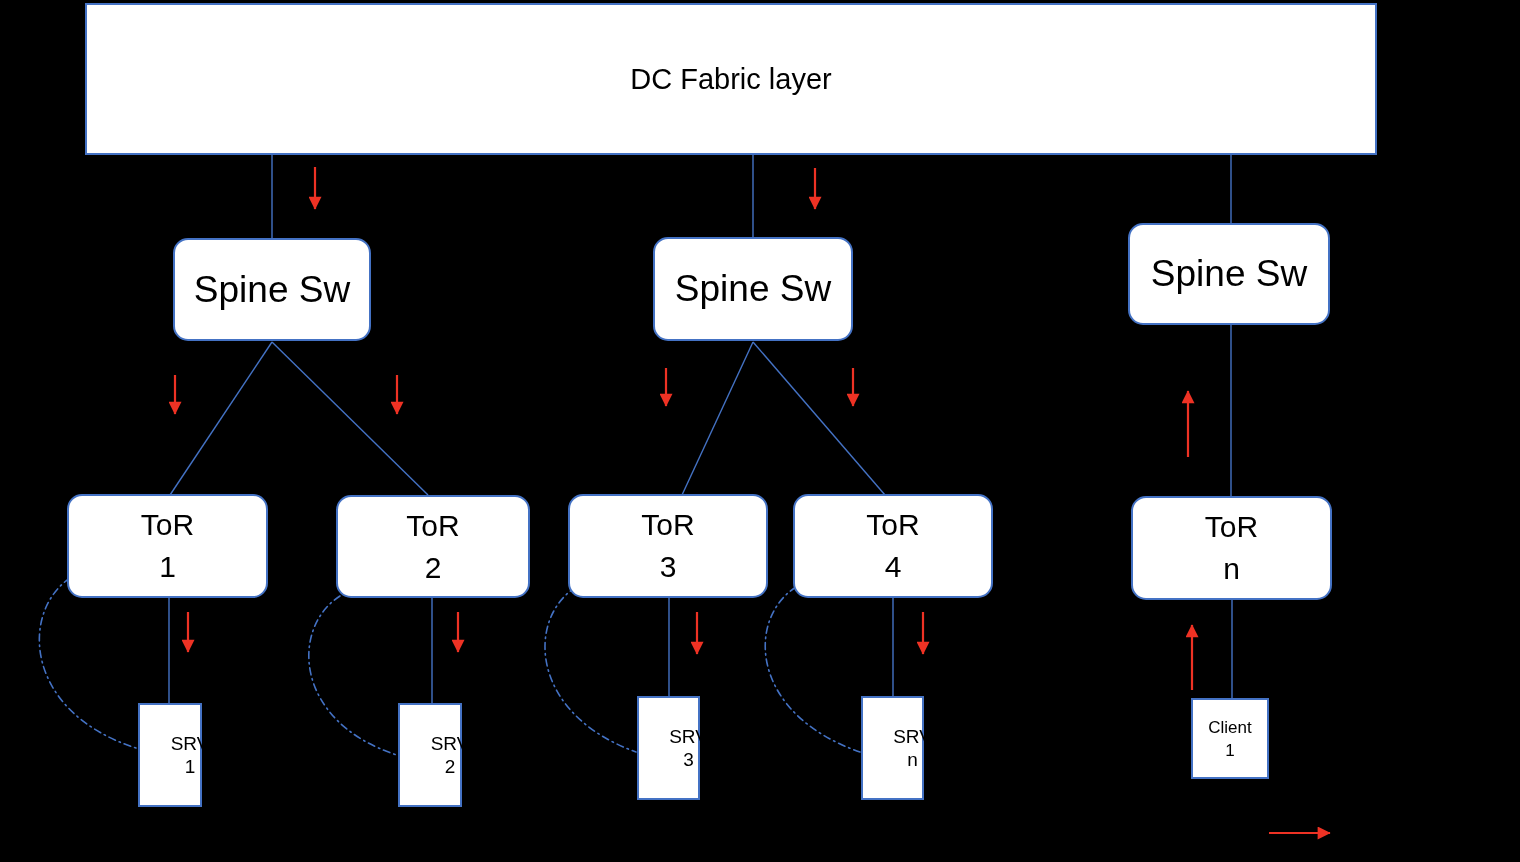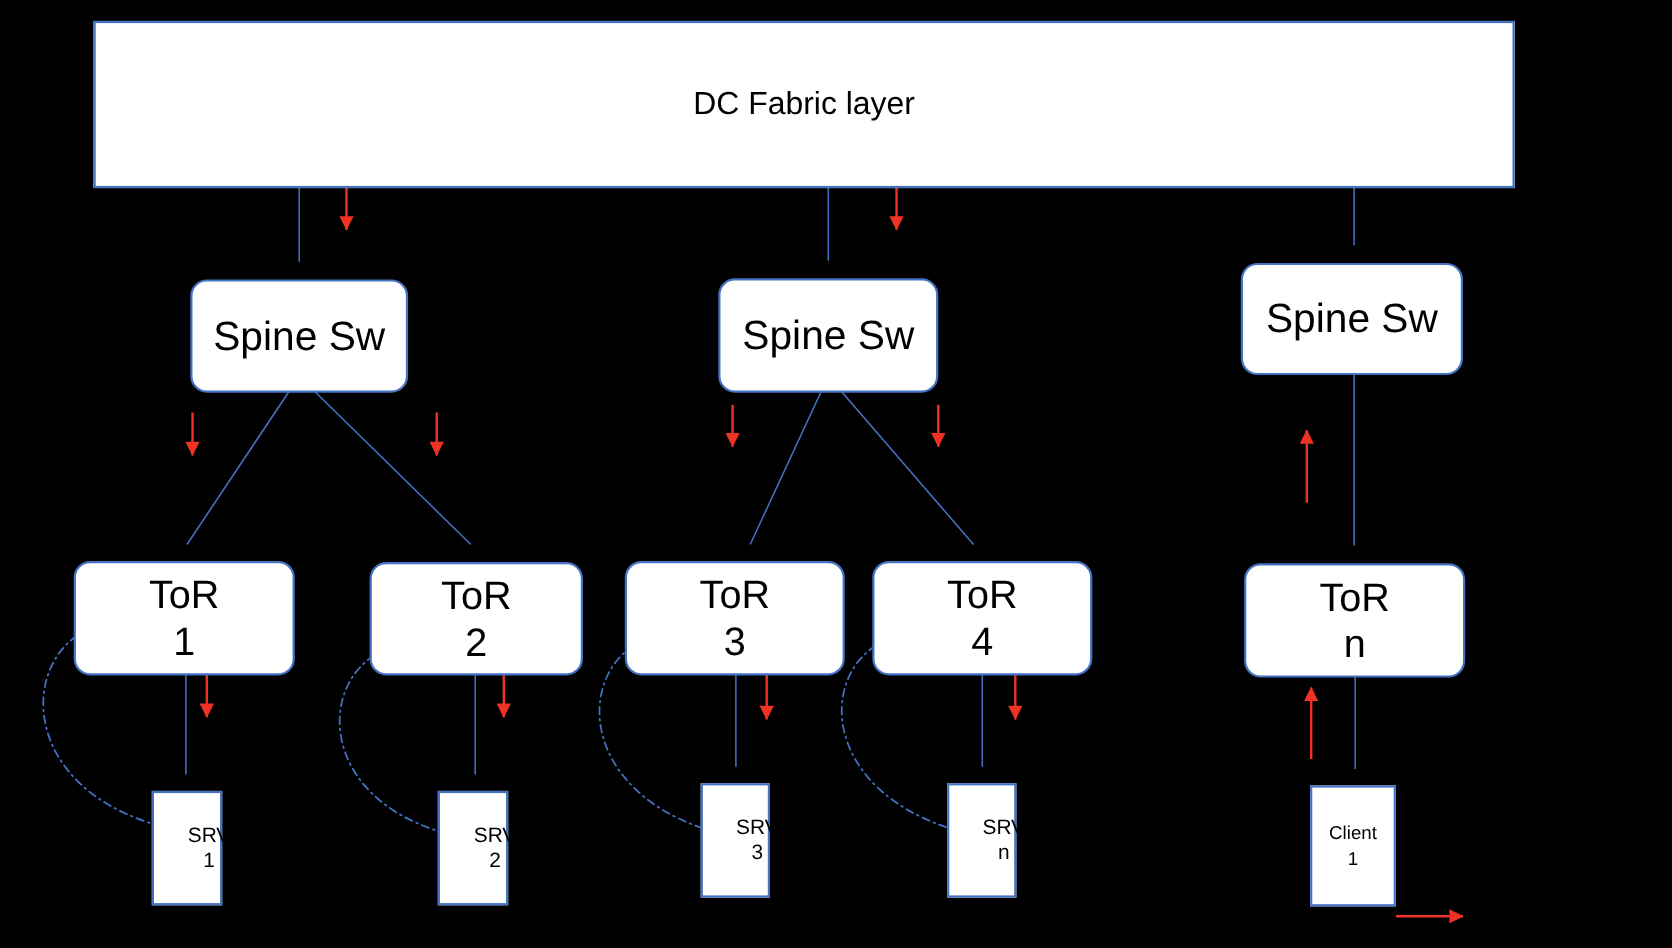--- a/index.html
+++ b/index.html
@@ -10,25 +10,25 @@
     --loop-dash:#4472c4;
     --arrow:#ee3224;
     --text:#000000;
   }
   html,body{margin:0;padding:0;background:var(--background);}
   body{font-family:"Liberation Sans","DejaVu Sans",sans-serif;}
   .stage{position:relative;width:1520px;height:862px;background:var(--background);overflow:hidden;}
   .layer{position:absolute;left:0;top:0;width:1520px;height:862px;}
   .node{position:absolute;display:flex;flex-direction:column;align-items:center;justify-content:center;
         background:var(--box-fill);border:2.5px solid var(--box-border);color:var(--text);
-        text-align:center;box-sizing:border-box;margin-top:16px;}
+        text-align:center;box-sizing:border-box;}
   .rounded{border-radius:15px;}
   .fabric-box{font-size:29px;}
   .spine-box{font-size:37px;}
-  .tor-box{font-size:36px;line-height:42px;}
+  .tor-box{font-size:30px;line-height:42px;}
   .srv-box{font-size:19px;line-height:23px;padding-left:40px;}
   .client-box{font-size:17px;line-height:23px;}
   svg .connector{stroke:var(--connector);stroke-width:1.4;fill:none;}
   svg .loop{stroke:var(--loop-dash);stroke-width:1.6;fill:none;stroke-dasharray:7 4 1.5 4;stroke-linecap:round;}
   svg .flow{stroke:var(--arrow);stroke-width:2.2;fill:none;}
 </style>
 </head>
 <body>
 
 <div class="stage">
@@ -131,18 +131,18 @@
   </div>
   <div class="node srv-box" style="left:637px;top:696px;width:63px;height:104px;">
     <div>SRV</div>
     <div>3</div>
   </div>
   <div class="node srv-box" style="left:861px;top:696px;width:63px;height:104px;">
     <div>SRV</div>
     <div>n</div>
   </div>
 
-  <div class="node client-box" style="left:1191px;top:698px;width:78px;height:110px;">
+  <div class="node client-box" style="left:1191px;top:698px;width:78px;height:81px;">
     <div>Client</div>
     <div>1</div>
   </div>
 
 </div>
 
 </body></html>

